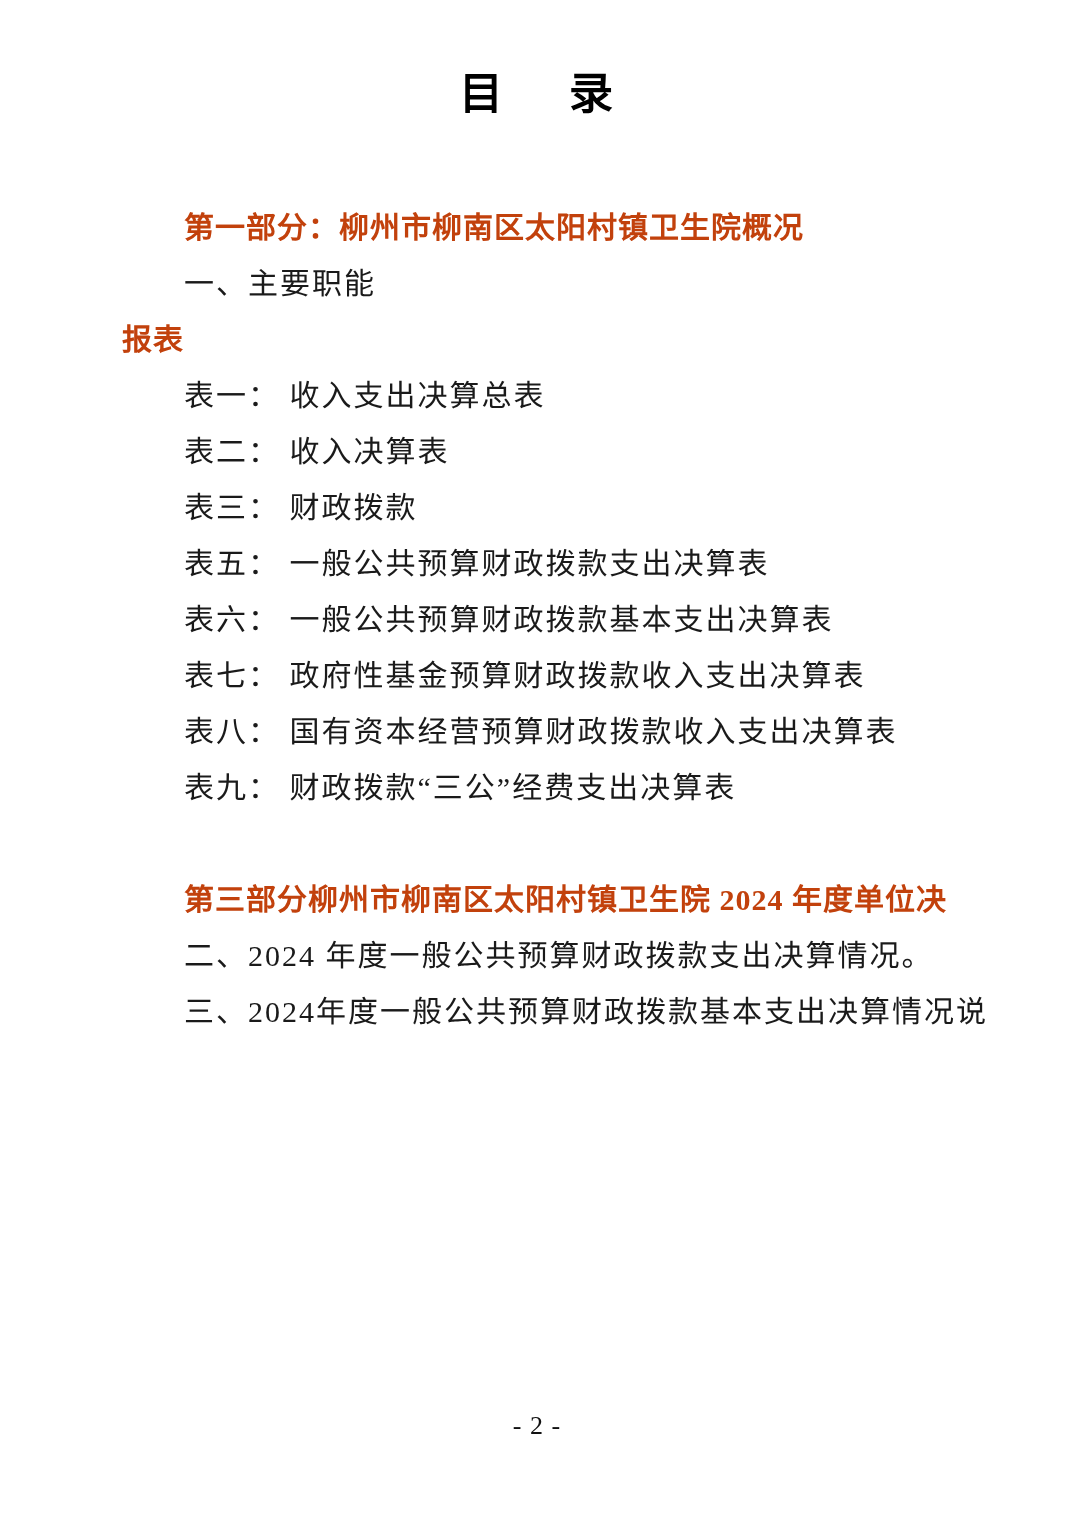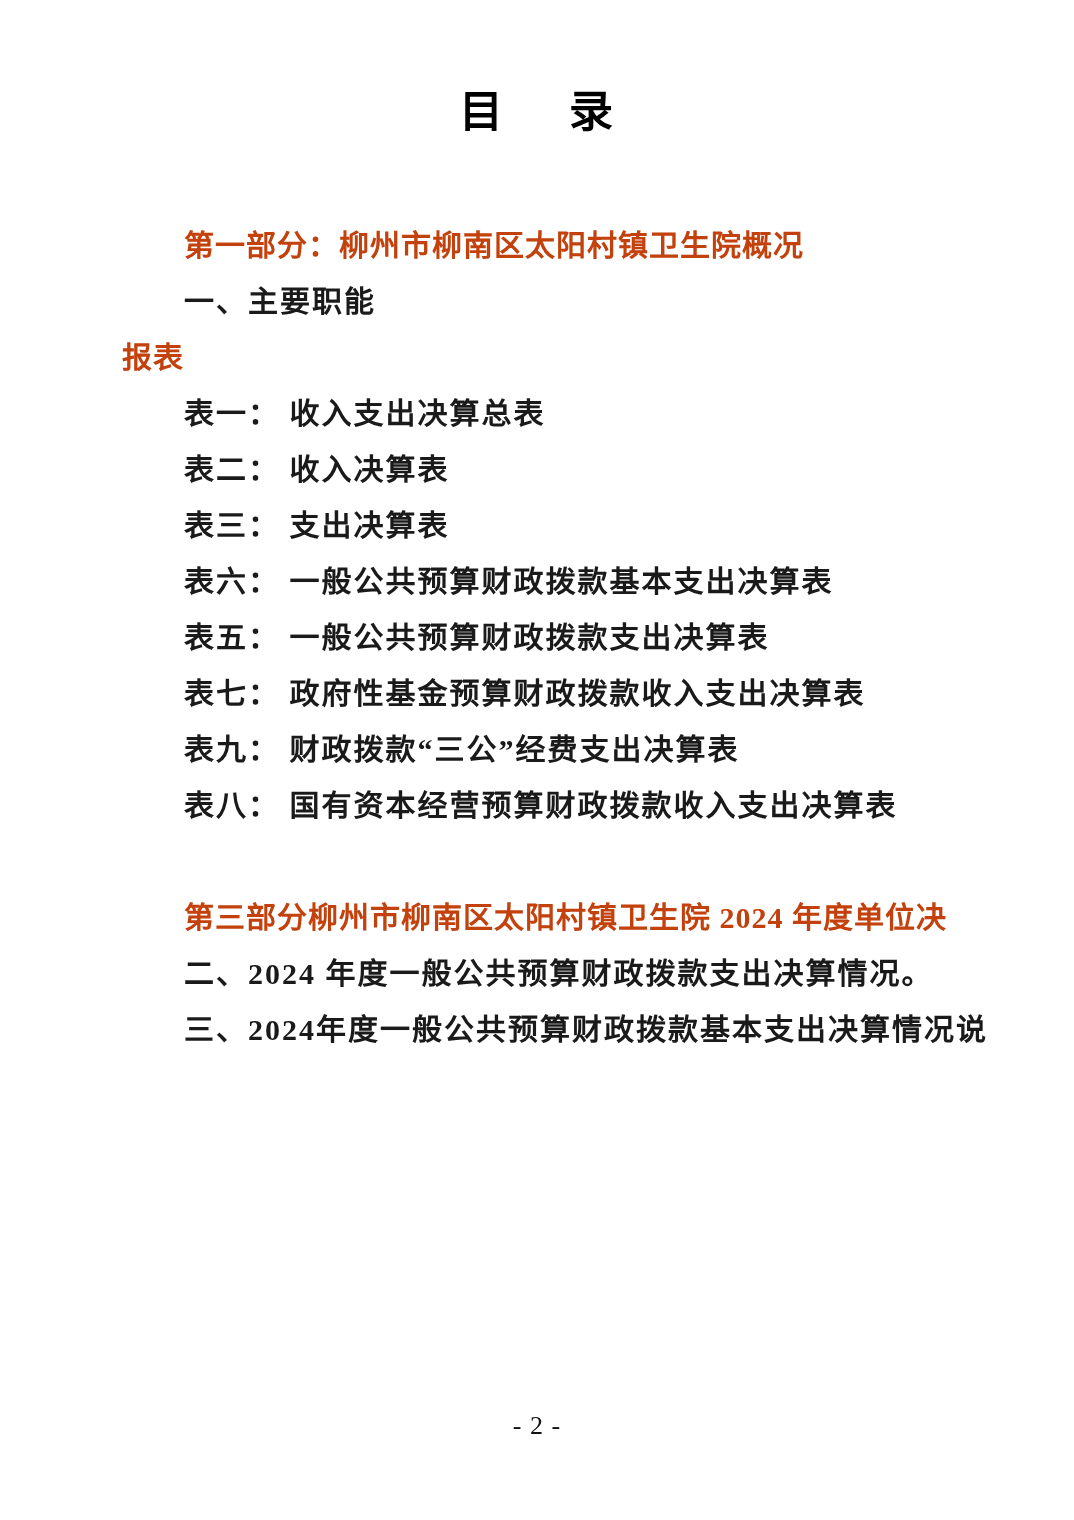--- a/index.html
+++ b/index.html
@@ -11,21 +11,21 @@
     position: relative;
     width: 1074px;
     height: 1520px;
     margin: 0 auto;
     background: #ffffff;
     color: #111111;
     font-family: "Liberation Serif", "DejaVu Serif", serif;
     overflow: hidden;
   }
   .doc-title {
-    margin: 18px;
+    margin: 0;
     padding-top: 71px;
     line-height: 46px;
     font-size: 44px;
     font-weight: 700;
     letter-spacing: 2px;
     word-spacing: 50px;
     text-align: center;
     color: #000000;
     font-family: "Liberation Sans", "DejaVu Sans", sans-serif;
   }
@@ -35,21 +35,21 @@
     padding-right: 50px;
   }
   .line {
     margin: 0;
     height: 56px;
     line-height: 56px;
     font-size: 30px;
     letter-spacing: 2px;
     white-space: nowrap;
     color: #1a1a1a;
-    font-weight: 700;
+    font-weight: 400;
   }
   .indent {
     padding-left: 62px;
   }
   .bold {
     font-weight: 700;
     color: #c2410c;
     letter-spacing: 1px;
   }
   .blank-line {
@@ -76,26 +76,26 @@
 
   <div class="toc">
 
     <p class="line bold indent">第一部分：柳州市柳南区太阳村镇卫生院概况</p>
     <p class="line indent">一、主要职能</p>
 
     <p class="line bold">报表</p>
 
     <p class="line indent">表一： 收入支出决算总表</p>
     <p class="line indent">表二： 收入决算表</p>
-    <p class="line indent">表三： 支出决算表</p>
+    <p class="line indent">表三： 财政拨款</p>
+    <p class="line indent">表五： 一般公共预算财政拨款支出决算表</p>
     <p class="line indent">表六： 一般公共预算财政拨款基本支出决算表</p>
-    <p class="line indent">表五： 一般公共预算财政拨款支出决算表</p>
     <p class="line indent">表七： 政府性基金预算财政拨款收入支出决算表</p>
+    <p class="line indent">表八： 国有资本经营预算财政拨款收入支出决算表</p>
     <p class="line indent">表九： 财政拨款“三公”经费支出决算表</p>
-    <p class="line indent">表八： 国有资本经营预算财政拨款收入支出决算表</p>
 
     <p class="line blank-line"></p>
 
     <p class="line bold indent">第三部分柳州市柳南区太阳村镇卫生院 2024 年度单位决</p>
 
     <p class="line indent">二、2024 年度一般公共预算财政拨款支出决算情况。</p>
     <p class="line indent">三、2024年度一般公共预算财政拨款基本支出决算情况说</p>
 
   </div>
 

